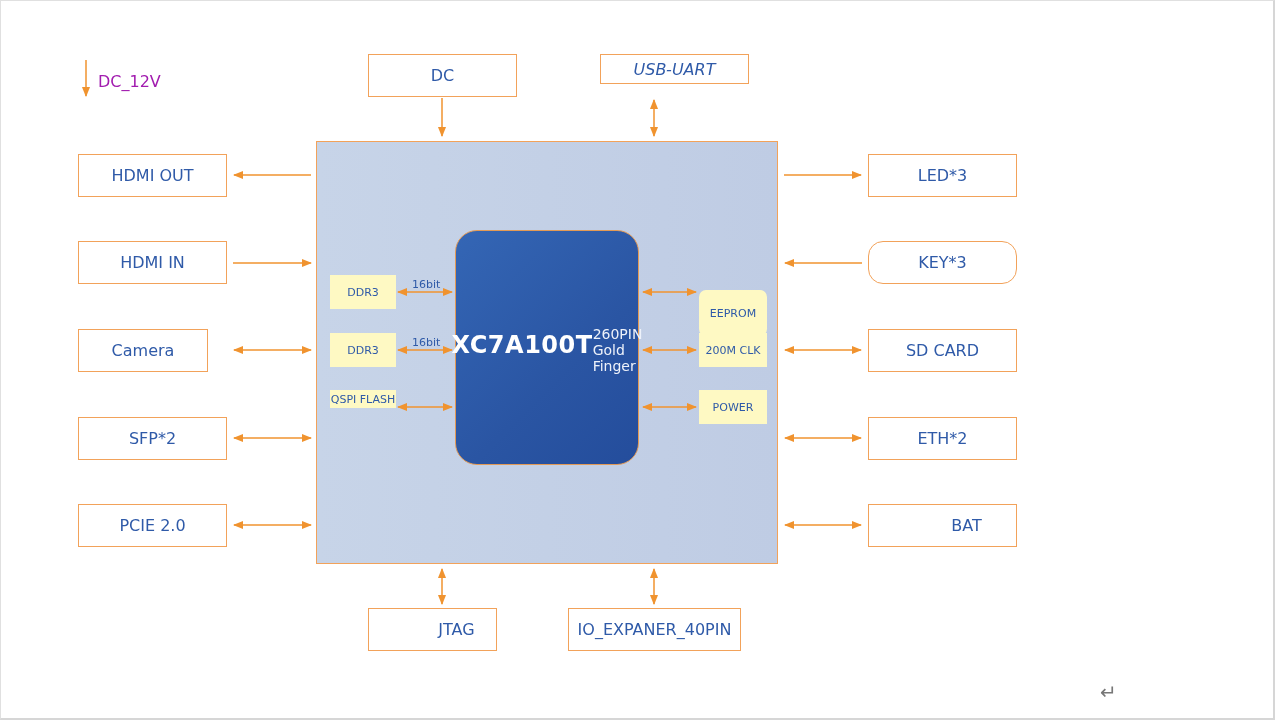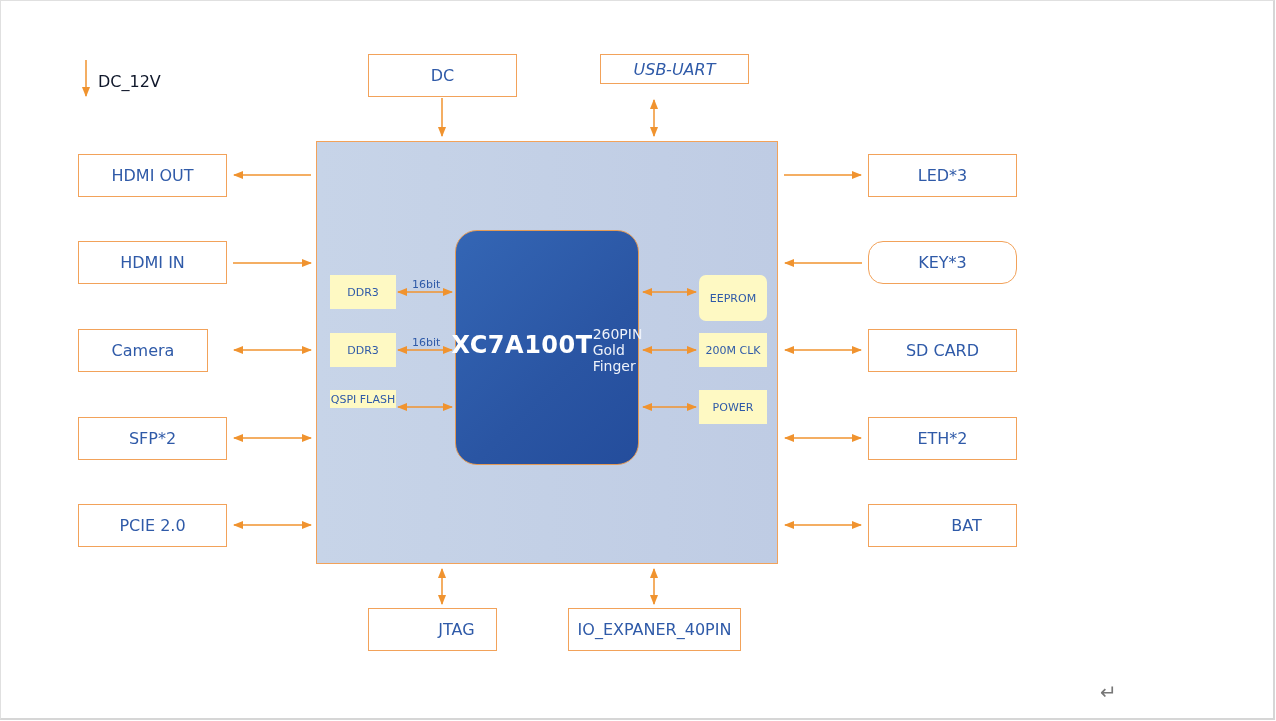--- a/index.html
+++ b/index.html
@@ -5,21 +5,21 @@
   html,body{margin:0;padding:0;background:#ffffff;}
   body{width:1276px;height:721px;position:relative;overflow:hidden;font-family:"DejaVu Sans","Liberation Sans",sans-serif;}
   .frame{position:absolute;left:0;top:0;width:1272px;height:717px;border:2px solid #d6d6d6;border-left:1px solid #e0e0e0;border-top:1px solid #e0e0e0;box-sizing:content-box;}
   .box{position:absolute;background:#fff;border:1.5px solid #f2a25a;box-sizing:border-box;display:flex;align-items:center;justify-content:center;color:#2f5aa8;font-size:16px;}
   .board{position:absolute;left:316px;top:141px;width:462px;height:423px;border:1.5px solid #f2a25a;box-sizing:border-box;background:linear-gradient(90deg,#c7d4e8 0%,#bfcce4 100%);}
   .chip{position:absolute;left:455px;top:230px;width:184px;height:235px;border-radius:22px;border:1.5px solid #e39a55;box-sizing:border-box;background:linear-gradient(135deg,#3466b5 0%,#2a55a3 60%,#244d9c 100%);display:flex;flex-direction:row;align-items:center;justify-content:center;color:#fff;}
   .chip-title{font-size:24px;font-weight:bold;letter-spacing:0.5px;margin-top:-6px;}
   .chip-sub{font-size:14px;margin-top:4px;color:#eef2fa;}
   .sub{position:absolute;background:#fef9c3;display:flex;align-items:center;justify-content:center;color:#2f5aa8;font-size:11px;white-space:nowrap;}
   .bus{position:absolute;color:#2f5aa8;font-size:11px;}
-  .dc12{position:absolute;left:98px;top:72px;color:#0f172a;font-size:16px;}
+  .dc12{position:absolute;left:98px;top:72px;color:#a21caf;font-size:16px;}
   .return{position:absolute;left:1100px;top:680px;color:#777;font-size:20px;}
   svg.wires{position:absolute;left:0;top:0;}
 </style>
 </head>
 <body>
 
 <div class="frame"></div>
 
 <svg class="wires" width="1276" height="721">
   <defs>
@@ -79,21 +79,21 @@
   <line x1="643" y1="350" x2="696" y2="350" stroke="#f0932f" stroke-width="1.5" marker-start="url(#ah)" marker-end="url(#ah)"></line>
   <line x1="643" y1="407" x2="696" y2="407" stroke="#f0932f" stroke-width="1.5" marker-start="url(#ah)" marker-end="url(#ah)"></line>
 </svg>
 
 <div class="sub" style="left:330px;top:275px;width:66px;height:34px;">DDR3</div>
 <div class="bus" style="left:412px;top:278px;">16bit</div>
 <div class="sub" style="left:330px;top:333px;width:66px;height:34px;">DDR3</div>
 <div class="bus" style="left:412px;top:336px;">16bit</div>
 <div class="sub" style="left:330px;top:390px;width:66px;height:18px;">QSPI FLASH</div>
 
-<div class="sub" style="left:699px;top:275px;width:68px;height:46px;border-radius:7px;">EEPROM</div>
+<div class="sub" style="left:699px;top:290px;width:68px;height:46px;border-radius:7px;">EEPROM</div>
 <div class="sub" style="left:699px;top:333px;width:68px;height:34px;">200M CLK</div>
 <div class="sub" style="left:699px;top:390px;width:68px;height:34px;">POWER</div>
 
 <div class="chip">
   <div class="chip-title">XC7A100T</div>
   <div class="chip-sub">260PIN Gold Finger</div>
 </div>
 
 <div class="return">↵</div>
 

